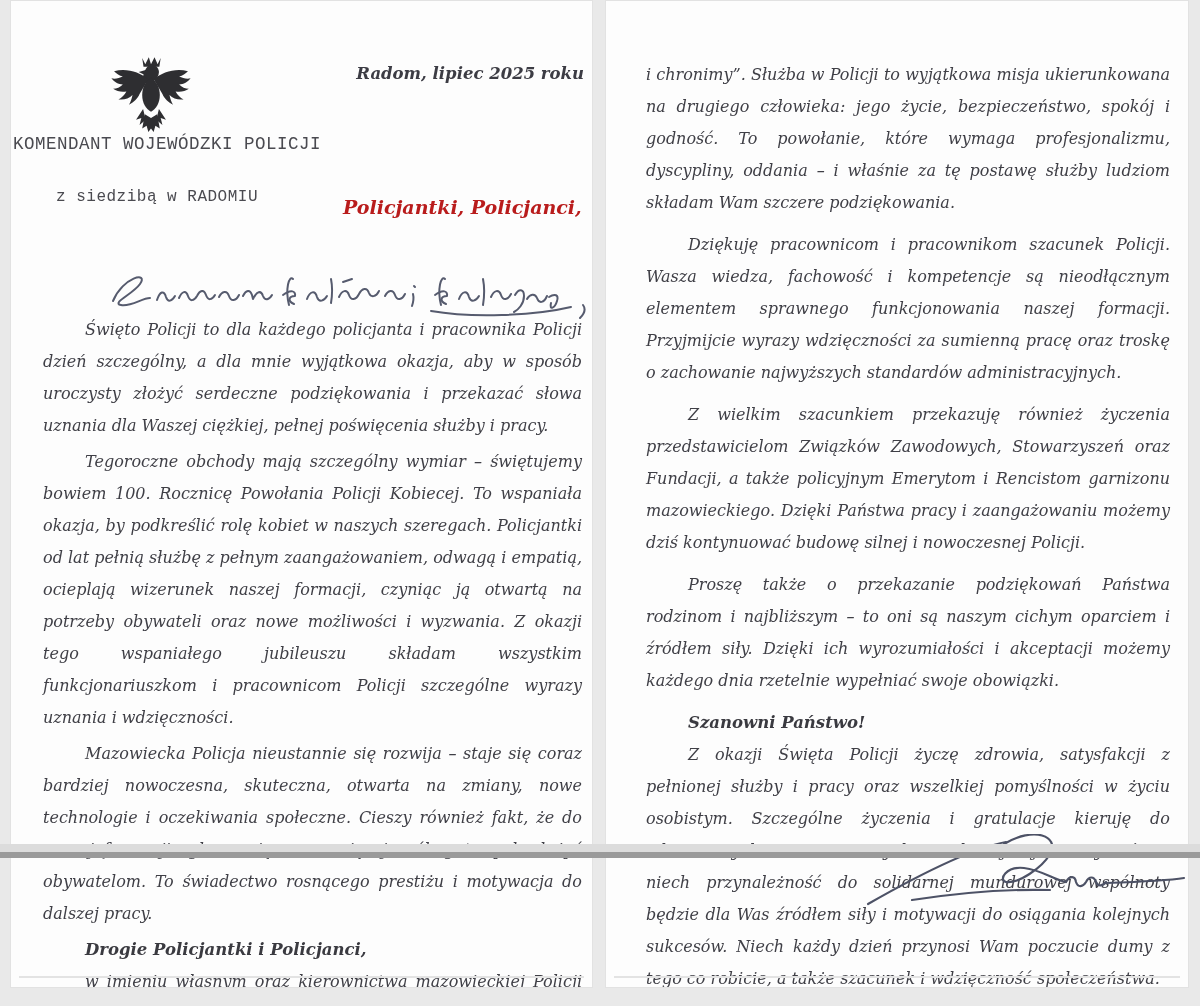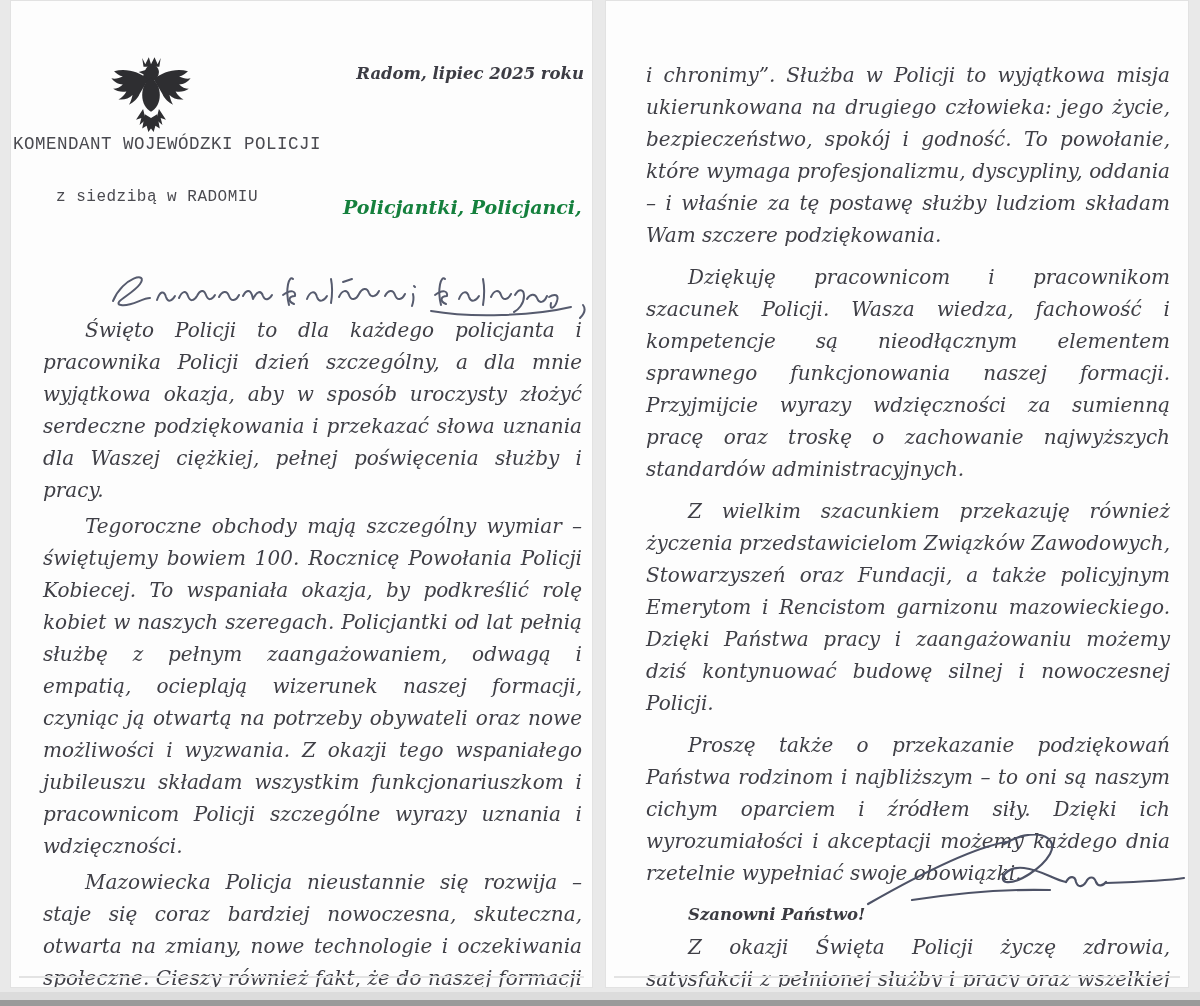--- a/index.html
+++ b/index.html
@@ -3,21 +3,21 @@
 <meta charset="utf-8">
 <style>
   html,body{margin:0;padding:0;}
   body{
     width:1200px;height:1006px;
     background:#e9e9e9;
     font-family:"DejaVu Serif", serif;
     overflow:hidden;
   }
   .scan{
-    position:relative;width:1200px;height:1006px;
+    position:relative;width:1200px;height:858px;
     background:#e9e9e9;
   }
   .bottom-band{
     position:absolute;left:0;right:0;bottom:6px;height:8px;
     background:#dcdcdc;
   }
   .bottom-line{
     position:absolute;left:0;right:0;bottom:0;height:6px;
     background:#9a9a9a;
   }
@@ -31,21 +31,21 @@
   .page::after{ 
     content:"";position:absolute;left:8px;right:8px;bottom:9px;
     border-bottom:2px solid #e3e3e3;
   }
   .page-left{left:10px;width:583px;padding:313px 10px 0 32px;}
   .page-right{left:605px;width:584px;padding:58px 18px 0 40px;}
 
   .page p{
     margin:0 0 4px 0;
     font-style:italic;
-    font-size:20px;line-height:32px;
+    font-size:16px;line-height:32px;
     color:#3f3f46;
     text-align:justify;text-align-last:left;
     text-indent:42px;
   }
   .page-right p{margin-bottom:10px;}
   .page p.no-indent{text-indent:0;}
   .subheading{
     font-style:italic;font-weight:bold;
     font-size:16.5px;line-height:32px;
     color:#3a3a40;
@@ -61,21 +61,21 @@
   .sender{
     position:absolute;top:131px;left:2px;width:288px;
     text-align:center;color:#4a4a50;
     font-family:Liberation Mono, monospace;
   }
   .sender .line1{font-size:17.5px;letter-spacing:.5px;white-space:nowrap;line-height:24px;}
   .sender .line2{font-size:16px;letter-spacing:.5px;line-height:26px;margin-top:28px;}
   .salutation{
     position:absolute;top:192px;left:332px;
     font-style:italic;font-weight:bold;
-    font-size:19px;line-height:28px;color:#15803d;text-align:right;
+    font-size:19px;line-height:28px;color:#b91c1c;text-align:right;
   }
   .greeting-ink{position:absolute;top:264px;left:86px;width:497px;height:54px;}
   
   .signature-ink{position:absolute;top:833px;left:248px;width:335px;height:85px;}
   svg .ink{stroke:#565b6e;stroke-width:2;fill:none;stroke-linecap:round;stroke-linejoin:round;}
   svg .ink-sig{stroke:#4d5266;stroke-width:2.2;fill:none;stroke-linecap:round;stroke-linejoin:round;}
 </style>
 </head>
 <body>
 

